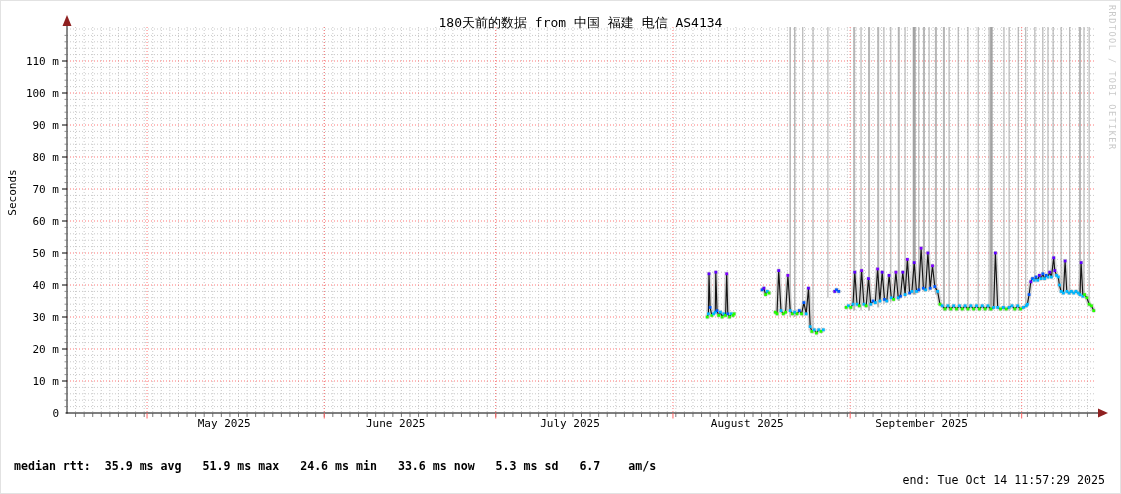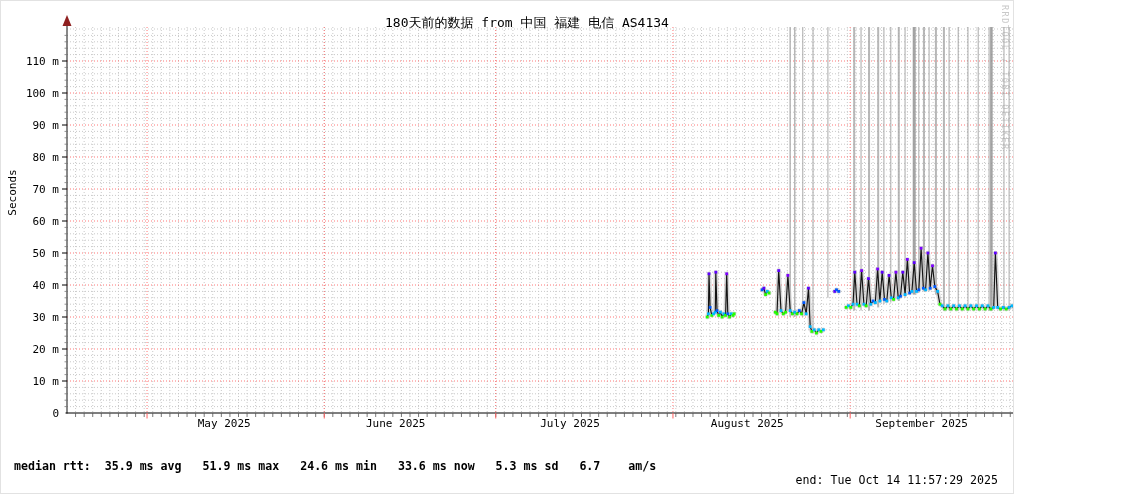--- a/index.html
+++ b/index.html
@@ -1,17 +1,17 @@
 <!DOCTYPE html>
 <html><head>
 <meta charset="utf-8">
 <style>
   html,body{margin:0;padding:0;background:#fff;}
   .wrap{
-    position:relative;width:1014px;height:494px;background:#fff;
+    position:relative;width:1121px;height:494px;background:#fff;
     font-family:"DejaVu Sans Mono","Liberation Mono",monospace;
     border:1px solid #e2e2e2;box-sizing:border-box;overflow:hidden;color:#000;
   }
   .title{
     position:absolute;top:13px;left:40px;right:0;text-align:center;
     font-size:13px;color:#000;white-space:pre;
   }
   .ylab{
     position:absolute;top:185px;left:-27px;width:76px;text-align:center;
     font-size:11px;transform:rotate(-90deg);color:#000;

